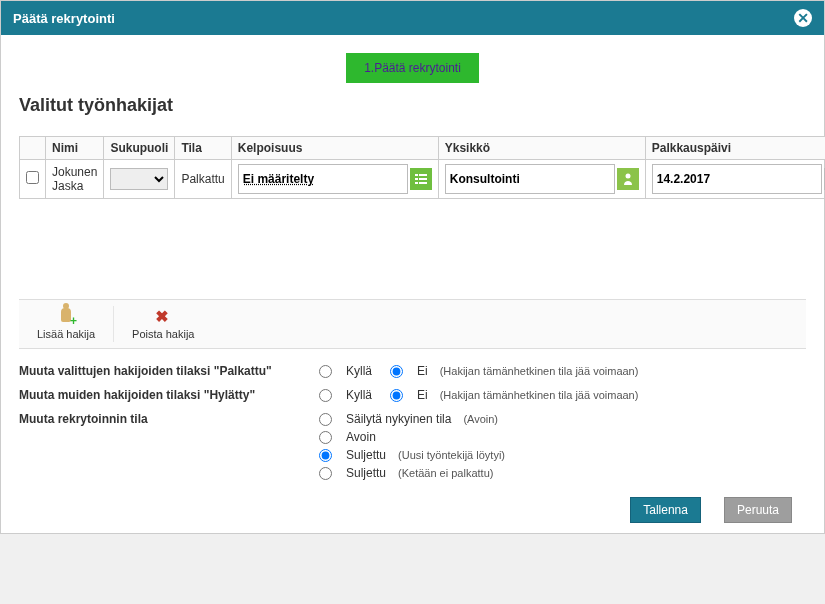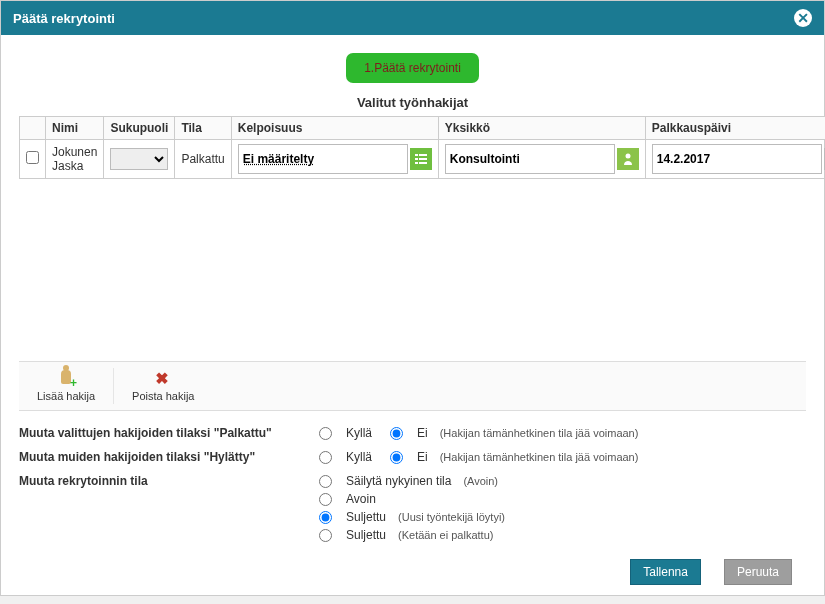--- a/index.html
+++ b/index.html
@@ -1,25 +1,25 @@
 <!DOCTYPE html>
 <html><head>
 <meta charset="utf-8">
 <style>
 * { box-sizing: border-box; margin: 0; padding: 0; }
 body { font-family: Arial, sans-serif; font-size: 12px; background: #f0f0f0; color: #333; }
-.dialog { background: #fff; width: 825px; height: 596px; border: 1px solid #ccc; display: flex; flex-direction: column; }
+.dialog { background: #fff; width: 825px; height: 534px; border: 1px solid #ccc; display: flex; flex-direction: column; }
 .dialog-header { background: #1b7a92; color: #fff; padding: 8px 12px; display: flex; justify-content: space-between; align-items: center; font-weight: bold; font-size: 13px; }
 .close-btn { width: 18px; height: 18px; border-radius: 50%; background: #fff; color: #1b7a92; display: flex; align-items: center; justify-content: center; font-weight: bold; cursor: pointer; font-size: 14px; line-height: 1; }
 .steps { display: flex; padding: 18px 0 12px; }
 .step { flex: 1; text-align: center; font-size: 12px; }
-.step-btn { display: inline-block; padding: 8px 18px; background: #2eb82e; color: #7f1d1d; font-size: 12px; border-radius: 7px; }
+.step-btn { display: inline-block; padding: 8px 18px; background: #2eb82e; color: #4c1d95; font-size: 12px; }
 .step-inactive { color: #888; padding: 8px 0; }
 .content { padding: 0 18px; flex: 1; display: flex; flex-direction: column; }
-.section-title { font-weight: bold; font-size: 13px; margin-bottom: 6px; text-align: center; }
+.section-title { font-weight: bold; font-size: 18px; margin-bottom: 20px; }
 table.grid { width: 100%; border-collapse: collapse; }
 table.grid th, table.grid td { border: 1px solid #ccc; padding: 4px 6px; text-align: left; vertical-align: middle; }
 table.grid th { background: #fafafa; font-weight: bold; font-size: 12px; }
 .col-check { width: 26px; text-align: center; }
 .cell-input { display: flex; align-items: center; gap: 2px; }
 .cell-input input[type="text"] { flex: 1; border: 1px solid #bbb; padding: 14px 4px; font-size: 12px; height: 22px; font-weight: bold; }
 .dotted-underline { text-decoration: underline dotted; }
 .picker-btn { width: 22px; height: 22px; display: flex; align-items: center; justify-content: center; cursor: pointer; }
 .picker-green { background: #6fbf3f; color: #fff; }
 .picker-green2 { background: #8bc34a; color: #fff; }

